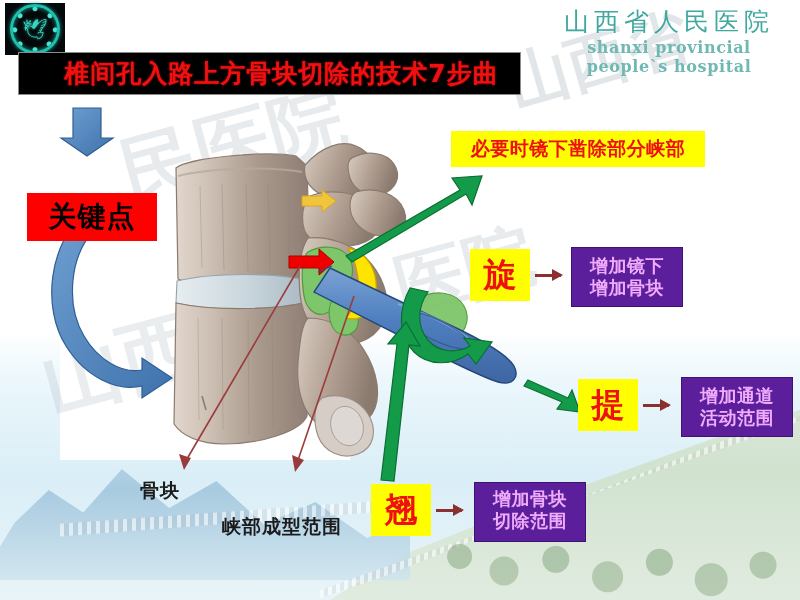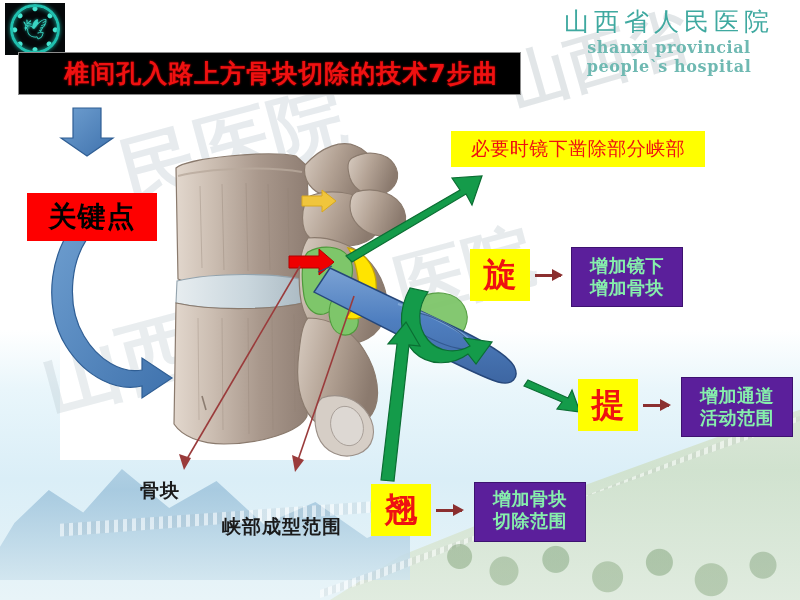--- a/index.html
+++ b/index.html
@@ -121,35 +121,35 @@
     position:absolute;left:27px;top:157px;width:130px;height:48px;background:#fe0000;
     display:flex;align-items:center;justify-content:center;margin-top:36px;
   }
   .keybox span{color:#000;font-size:28px;font-weight:bold;letter-spacing:1px;}
 
   
   .yellowbar{
     position:absolute;left:451px;top:131px;width:254px;height:36px;background:#ffff00;
     display:flex;align-items:center;justify-content:center;
   }
-  .yellowbar span{color:#ef1111;font-size:19px;font-weight:normal;letter-spacing:.5px;text-align:center;}
+  .yellowbar span{color:#ef1111;font-size:19px;font-weight:bold;letter-spacing:.5px;text-align:center;}
 
   .ybox{
     background:#ffff00;display:flex;align-items:center;justify-content:center;position:absolute;
   }
   .ybox span{color:#ef1111;font-size:33px;font-weight:bold;}
   .ybox-xuan{left:470px;top:249px;width:60px;height:52px;}
   .ybox-ti{left:578px;top:379px;width:60px;height:52px;}
   .ybox-qiao{left:371px;top:484px;width:60px;height:52px;}
 
   .pbox{
     background:#5b1f9b;border:1px solid #3d1270;position:absolute;
     display:flex;flex-direction:column;align-items:center;justify-content:center;
   }
-  .pbox div{color:#86efac;font-size:18px;font-weight:bold;line-height:1.22;letter-spacing:.5px;}
+  .pbox div{color:#f0abfc;font-size:18px;font-weight:bold;line-height:1.22;letter-spacing:.5px;}
   .pbox-xuan{left:571px;top:247px;width:110px;height:58px;}
   .pbox-ti{left:681px;top:377px;width:110px;height:58px;}
   .pbox-qiao{left:474px;top:482px;width:110px;height:58px;font-family:Liberation Mono, monospace;}
 
   .dark-arrow{
     position:absolute;height:3px;background:#8b2f2f;
   }
   .dark-arrow::after{
     content:"";position:absolute;right:-2px;top:-5px;
     border-left:11px solid #8b2f2f;border-top:6.5px solid transparent;border-bottom:6.5px solid transparent;

